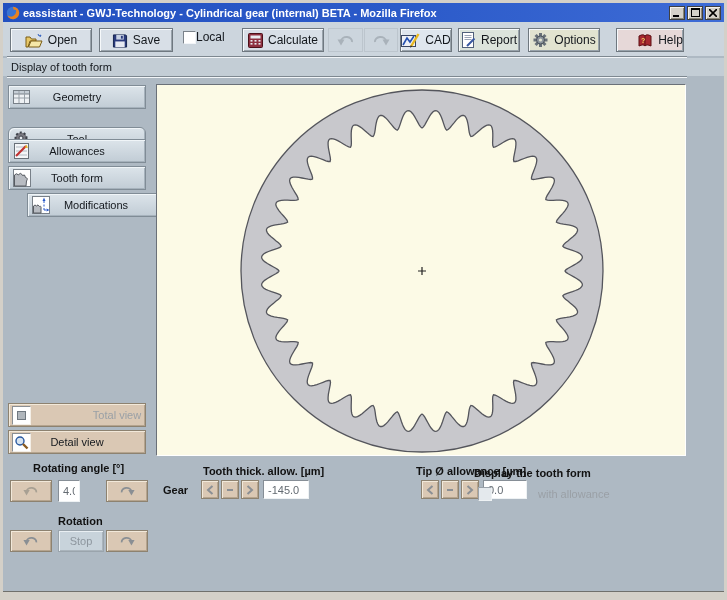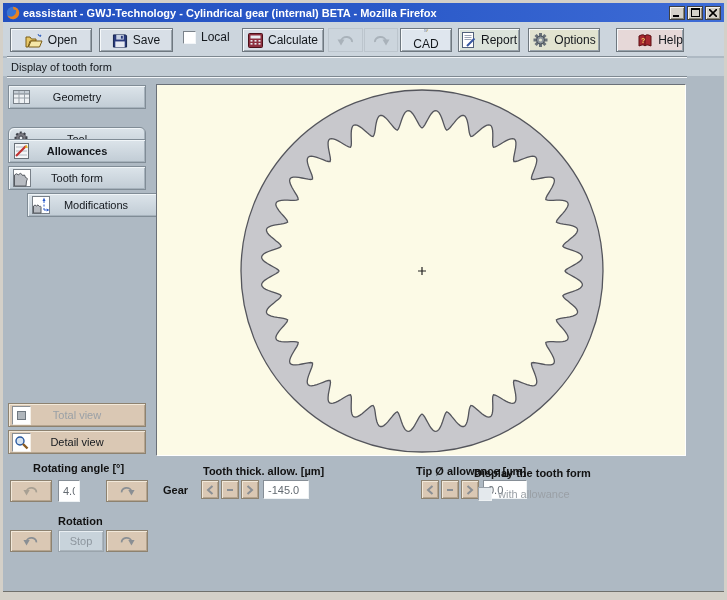--- a/index.html
+++ b/index.html
@@ -18,26 +18,26 @@
             box-shadow:inset 1px 1px 0 #f5f2ec, inset -1px -1px 0 #8a8678;
             display:flex; align-items:center; justify-content:center; padding:0; }
 
   
   .toolbar { position:absolute; left:0; top:19px; width:721px; height:34px; background:#ccd5dd; }
   .tbtn { position:absolute; top:6px; height:24px; border:1px solid #6f7880;
           box-shadow:inset 1px 1px 0 #f6f9fb, inset -1px -1px 0 #99a3ab;
           display:flex; align-items:center; justify-content:center; gap:5px;
           font-size:12px; color:#14181d; padding:0; }
   .tb-blue { background:#d8dfe7; }
-  .tb-cad { background:#dfe6ee;flex-direction:column; }
+  .tb-cad { background:#dfe6ee; }
   .tb-rep { background:#dce4dc; }
   .tb-opt { background:#e2e3d0; }
   .tb-help { background:#e6d8d8; }
   .tb-flat { background:#ccd5dd; border:1px solid #bcc5cd; box-shadow:none; }
-  .localwrap { position:absolute; left:180px; top:8px; display:flex; align-items:center; gap:5px; }
+  .localwrap { position:absolute; left:180px; top:8px; display:flex; align-items:center; }
   .cb { width:13px; height:13px; background:#fff; border:1px solid;
         border-color:#7a828a #f2f5f8 #f2f5f8 #7a828a; }
   .locallbl { font-size:12px; color:#14181d; }
 
   .groove { position:absolute; height:2px; border-top:1px solid #7e8890; border-bottom:1px solid #f2f5f8; }
   .g1 { left:4px; top:53px; width:680px; }
   .g2 { left:4px; top:73px; width:680px; }
 
   .hdr { position:absolute; left:0; top:55px; width:721px; height:18px; background:#c3cdd5;
          font-size:11px; color:#14181d; line-height:18px; padding-left:8px; }
@@ -55,21 +55,21 @@
             border:1px solid; border-color:#6a7078 #ffffff #ffffff #6a7078; }
 
   
   .tan { background:#dac8b4; border:1px solid #8d8270;
          box-shadow:inset 1px 1px 0 #f2e9da, inset -1px -1px 0 #b5a48e; padding:0; }
   .viewbtn { position:absolute; left:5px; width:138px; height:24px; font-size:11px; color:#14181d; }
   .viewbtn .vic { position:absolute; left:3px; top:2px; width:19px; height:19px; background:#fff;
                   border:1px solid; border-color:#8a8f94 #f4efe7 #f4efe7 #8a8f94;
                   display:flex; align-items:center; justify-content:center; }
   .viewbtn .vlbl { display:block; width:100%; text-align:center; }
-  .dis { color:#9aa0a6 !important; }
+  .dis { color:#9aa0a6 !important;margin-left:40px; }
 
   .lbl { position:absolute; font-size:11px; font-weight:bold; color:#111; white-space:nowrap;text-align:center; }
   .rotbtn { position:absolute; width:42px; height:22px; display:flex; align-items:center; justify-content:center; }
   .stopbtn { position:absolute; left:55px; top:527px; width:46px; height:22px; background:#c8d3db;
              border:1px solid #9aa4ac; box-shadow:inset 1px 1px 0 #e9eff3, inset -1px -1px 0 #aab4bc;
              font-size:11px; color:#8d969e; padding:0; }
   .field { position:absolute; background:#fff; border:1px solid; border-color:#868e96 #eef2f4 #eef2f4 #868e96;
            font-size:11px; color:#646b72; padding:0 4px; }
   .step { position:absolute; width:18px; height:19px; top:477px;
           display:flex; align-items:center; justify-content:center; }
@@ -226,21 +226,21 @@
   </button>
   <button class="sbtn" style="top:124px;border-radius:6px;">
     <svg class="sic" viewBox="0 0 20 19">
       <circle cx="9" cy="8" r="5.5" fill="#787880" stroke="#3c4048" stroke-width="2" stroke-dasharray="2 2"></circle>
       <circle cx="9" cy="8" r="2" fill="#e8ecf0" stroke="#3c4048"></circle>
       <line x1="12" y1="12" x2="17" y2="16" stroke="#d8a020" stroke-width="2.4"></line>
       <line x1="13" y1="14" x2="16" y2="11" stroke="#c03030" stroke-width="1.6"></line>
     </svg>
     <span class="slbl">Tool</span>
   </button>
-  <button class="sbtn" style="top:136px;font-weight:bold;">
+  <button class="sbtn" style="top:136px;">
     <svg class="sic" viewBox="0 0 20 19">
       <rect x="2.5" y="1.5" width="14" height="15" fill="#f4f6f8" stroke="#687078"></rect>
       <g stroke="#b0b8c0">
           <line x1="4" y1="5" x2="15" y2="5"></line>
           <line x1="4" y1="9" x2="15" y2="9"></line>
           <line x1="4" y1="13" x2="15" y2="13"></line>
         </g>
       <line x1="4" y1="14" x2="14" y2="4" stroke="#c03030" stroke-width="2.2"></line>
       <polygon points="14.8,2.8 15.8,6 12.5,5.6" fill="#e8b820"></polygon>
     </svg>

